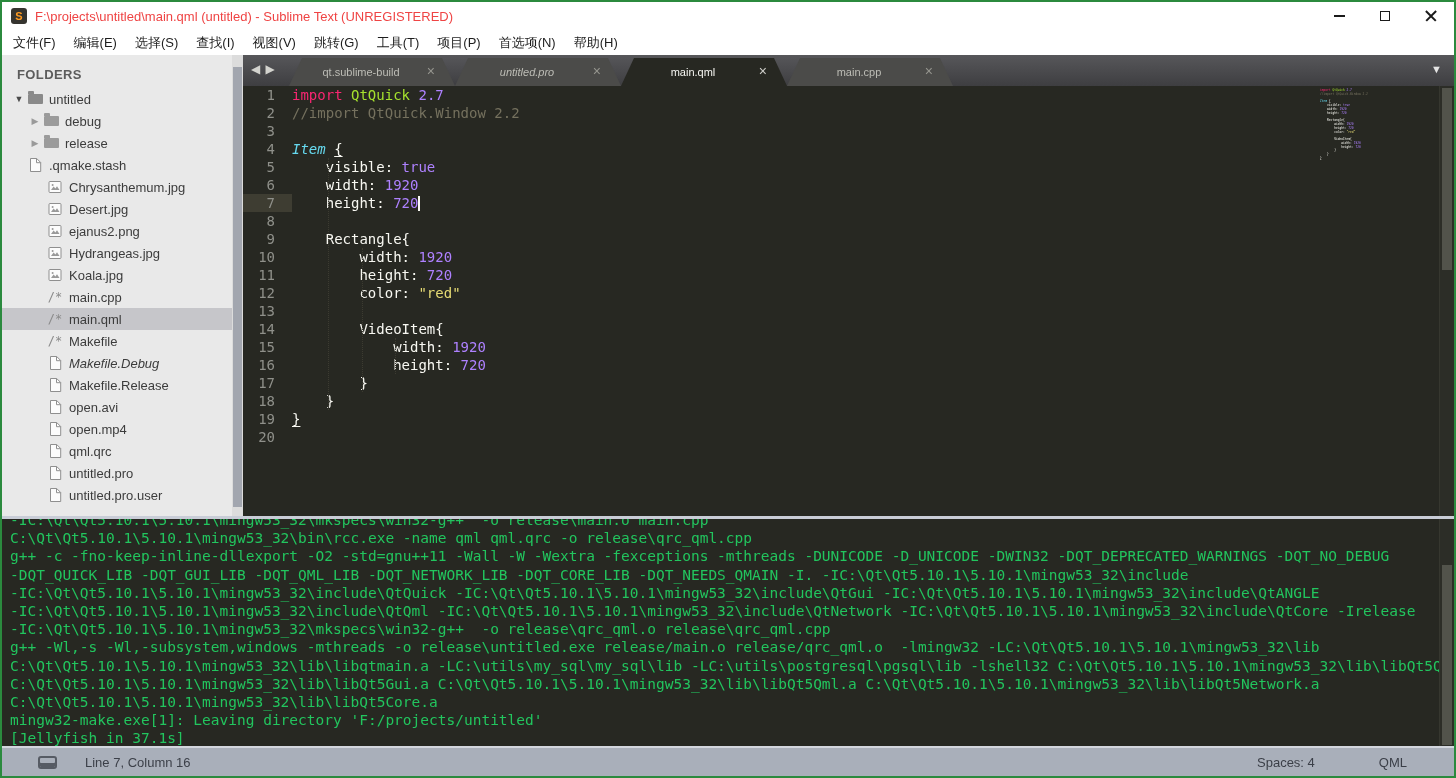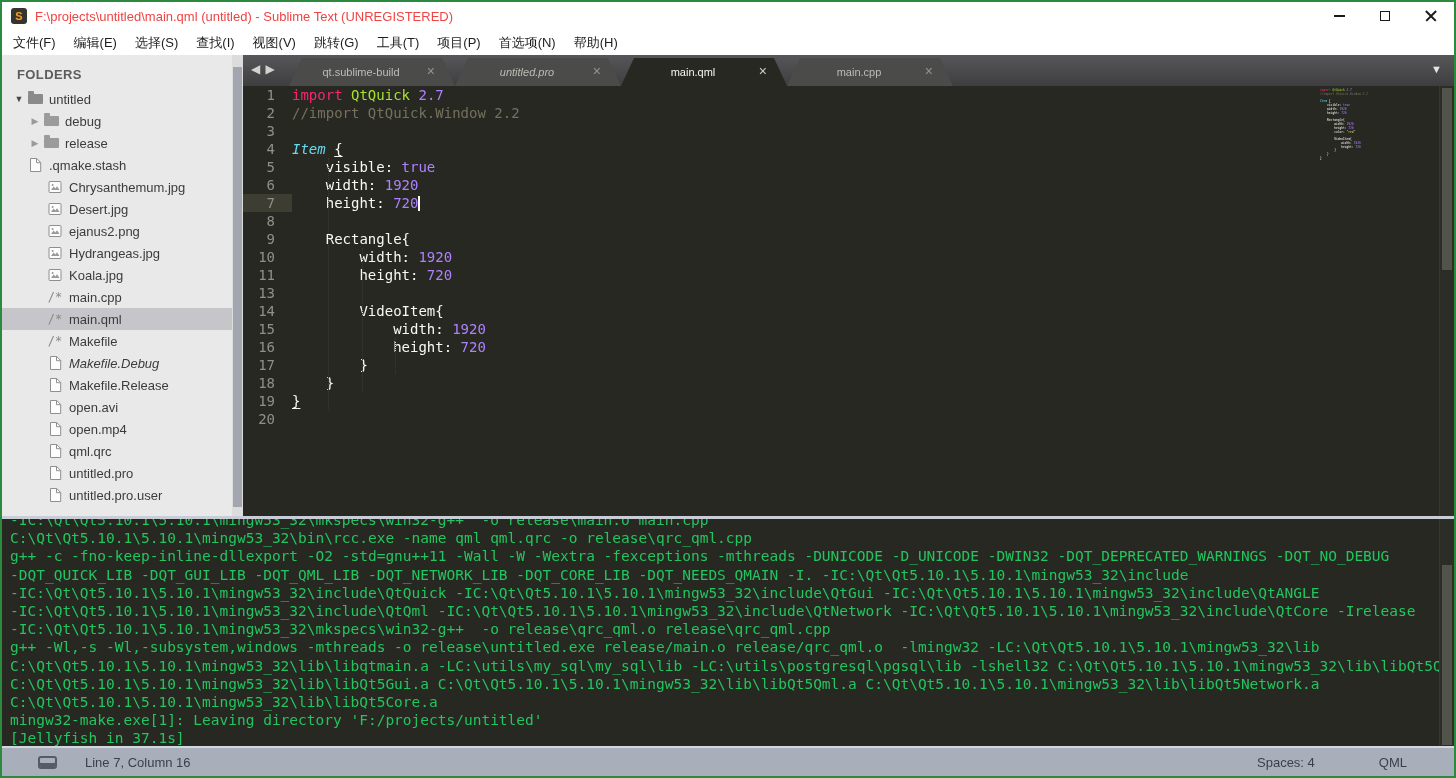--- a/index.html
+++ b/index.html
@@ -337,20 +337,21 @@
               <div class="line"><span class="gutter">2</span><span class="code-text"><span class="tok-c">//import QtQuick.Window 2.2</span></span></div>
               <div class="line"><span class="gutter">3</span><span class="code-text"></span></div>
               <div class="line"><span class="gutter">4</span><span class="code-text"><span class="tok-t">Item</span><span class="tok-w"> </span><span class="tok-u">{</span></span></div>
               <div class="line"><span class="gutter">5</span><span class="code-text"><span class="tok-w">    visible: </span><span class="tok-n">true</span></span></div>
               <div class="line"><span class="gutter">6</span><span class="code-text"><span class="tok-w">    width: </span><span class="tok-n">1920</span></span></div>
               <div class="line current"><span class="gutter">7</span><span class="code-text"><span class="tok-w">    height: </span><span class="tok-n">720</span><span class="caret"></span></span></div>
               <div class="line"><span class="gutter">8</span><span class="code-text"></span></div>
               <div class="line"><span class="gutter">9</span><span class="code-text"><span class="tok-w">    Rectangle{</span></span></div>
               <div class="line"><span class="gutter">10</span><span class="code-text"><span class="tok-w">        width: </span><span class="tok-n">1920</span></span></div>
               <div class="line"><span class="gutter">11</span><span class="code-text"><span class="tok-w">        height: </span><span class="tok-n">720</span></span></div>
+              <div class="line"><span class="gutter">12</span><span class="code-text"><span class="tok-w">        color: </span><span class="tok-s">"red"</span></span></div>
               <div class="line"><span class="gutter">13</span><span class="code-text"></span></div>
               <div class="line"><span class="gutter">14</span><span class="code-text"><span class="tok-w">        VideoItem{</span></span></div>
               <div class="line"><span class="gutter">15</span><span class="code-text"><span class="tok-w">            width: </span><span class="tok-n">1920</span></span></div>
               <div class="line"><span class="gutter">16</span><span class="code-text"><span class="tok-w">            height: </span><span class="tok-n">720</span></span></div>
               <div class="line"><span class="gutter">17</span><span class="code-text"><span class="tok-w">        }</span></span></div>
               <div class="line"><span class="gutter">18</span><span class="code-text"><span class="tok-w">    }</span></span></div>
               <div class="line"><span class="gutter">19</span><span class="code-text"><span class="tok-u">}</span></span></div>
               <div class="line"><span class="gutter">20</span><span class="code-text"></span></div>
             </div>
           <div class="guide g1"></div>

